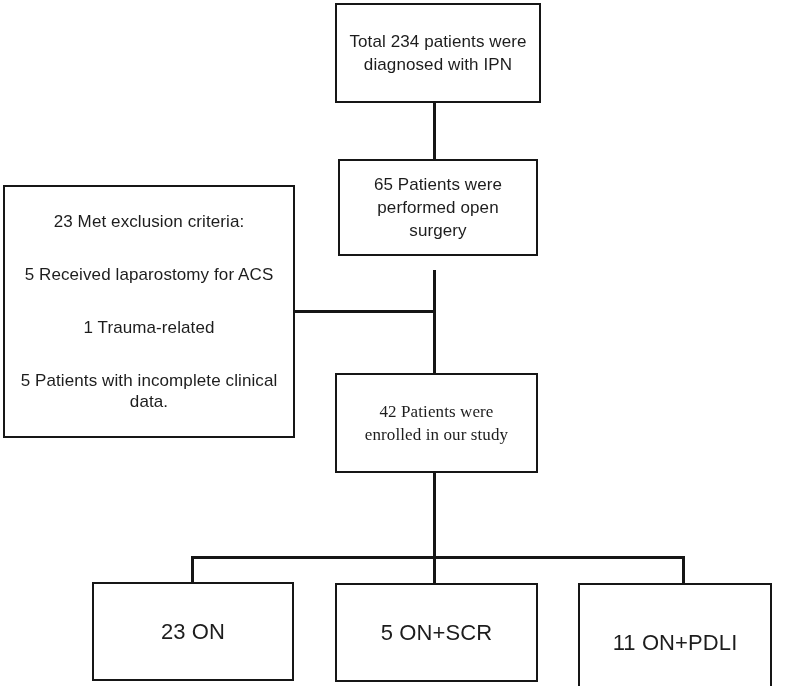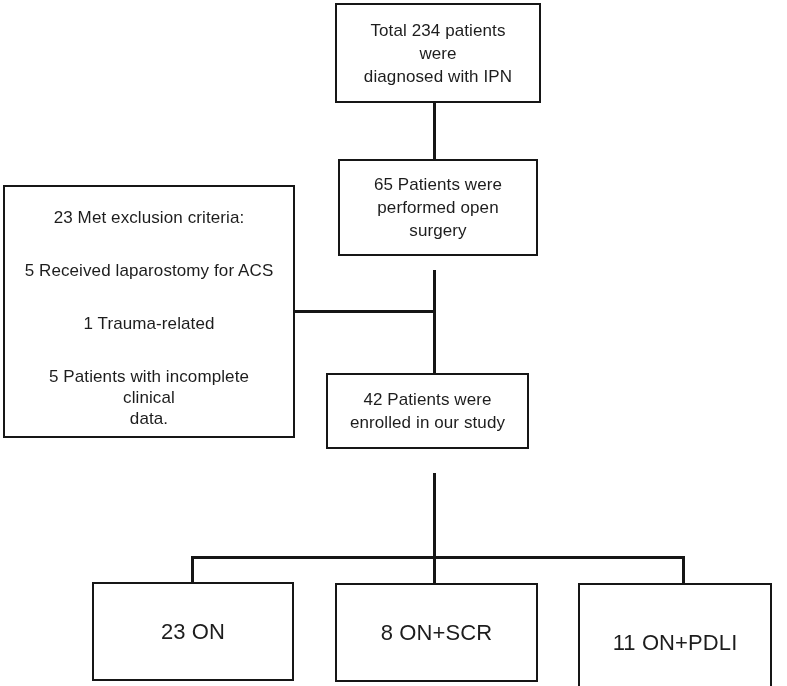--- a/index.html
+++ b/index.html
@@ -21,42 +21,42 @@
     position: absolute;
     background: #ffffff;
     border: 2px solid #161616;
     display: flex;
     align-items: center;
     justify-content: center;
     text-align: center;
     z-index: 2;
   }
   .node p {
-    margin: 16px;
+    margin: 4px;
     white-space: pre-line;
     font-size: 17px;
     line-height: 23px;
     letter-spacing: 0.1px;
   }
   .leaf p {
     font-size: 22px;
     line-height: 22px;
   }
   #node-diagnosed    { left: 335px; top: 3px;   width: 206px; height: 100px; }
   #node-open-surgery { left: 338px; top: 159px; width: 200px; height: 97px;  }
-  #node-enrolled     { left: 326px; top: 373px; width: 203px; height: 76px; }
+  #node-enrolled     { left: 335px; top: 373px; width: 203px; height: 100px; font-family: Liberation Serif, serif; }
   #node-on           { left: 92px;  top: 582px; width: 202px; height: 99px;  }
   #node-on-scr       { left: 335px; top: 583px; width: 203px; height: 99px;  }
   #node-on-pdli      { left: 578px; top: 583px; width: 194px; height: 119px;  }
 
   #node-exclusion {
     left: 3px; top: 185px; width: 292px; height: 253px;
     flex-direction: column;
     justify-content: space-between;
-    padding: 4px 3px;
+    padding: 20px 3px;
   }
   #node-exclusion p {
     font-size: 17px;
     line-height: 21px;
   }
 
   .connector {
     position: absolute;
     background: #161616;
     z-index: 1;
@@ -104,20 +104,20 @@
   <div class="node" id="node-enrolled">
     <p>42 Patients were
 enrolled in our study</p>
   </div>
 
   <div class="node leaf" id="node-on">
     <p>23 ON</p>
   </div>
 
   <div class="node leaf" id="node-on-scr">
-    <p>8 ON+SCR</p>
+    <p>5 ON+SCR</p>
   </div>
 
   <div class="node leaf" id="node-on-pdli">
     <p>11 ON+PDLI</p>
   </div>
 
 </div>
 
 </body></html>

